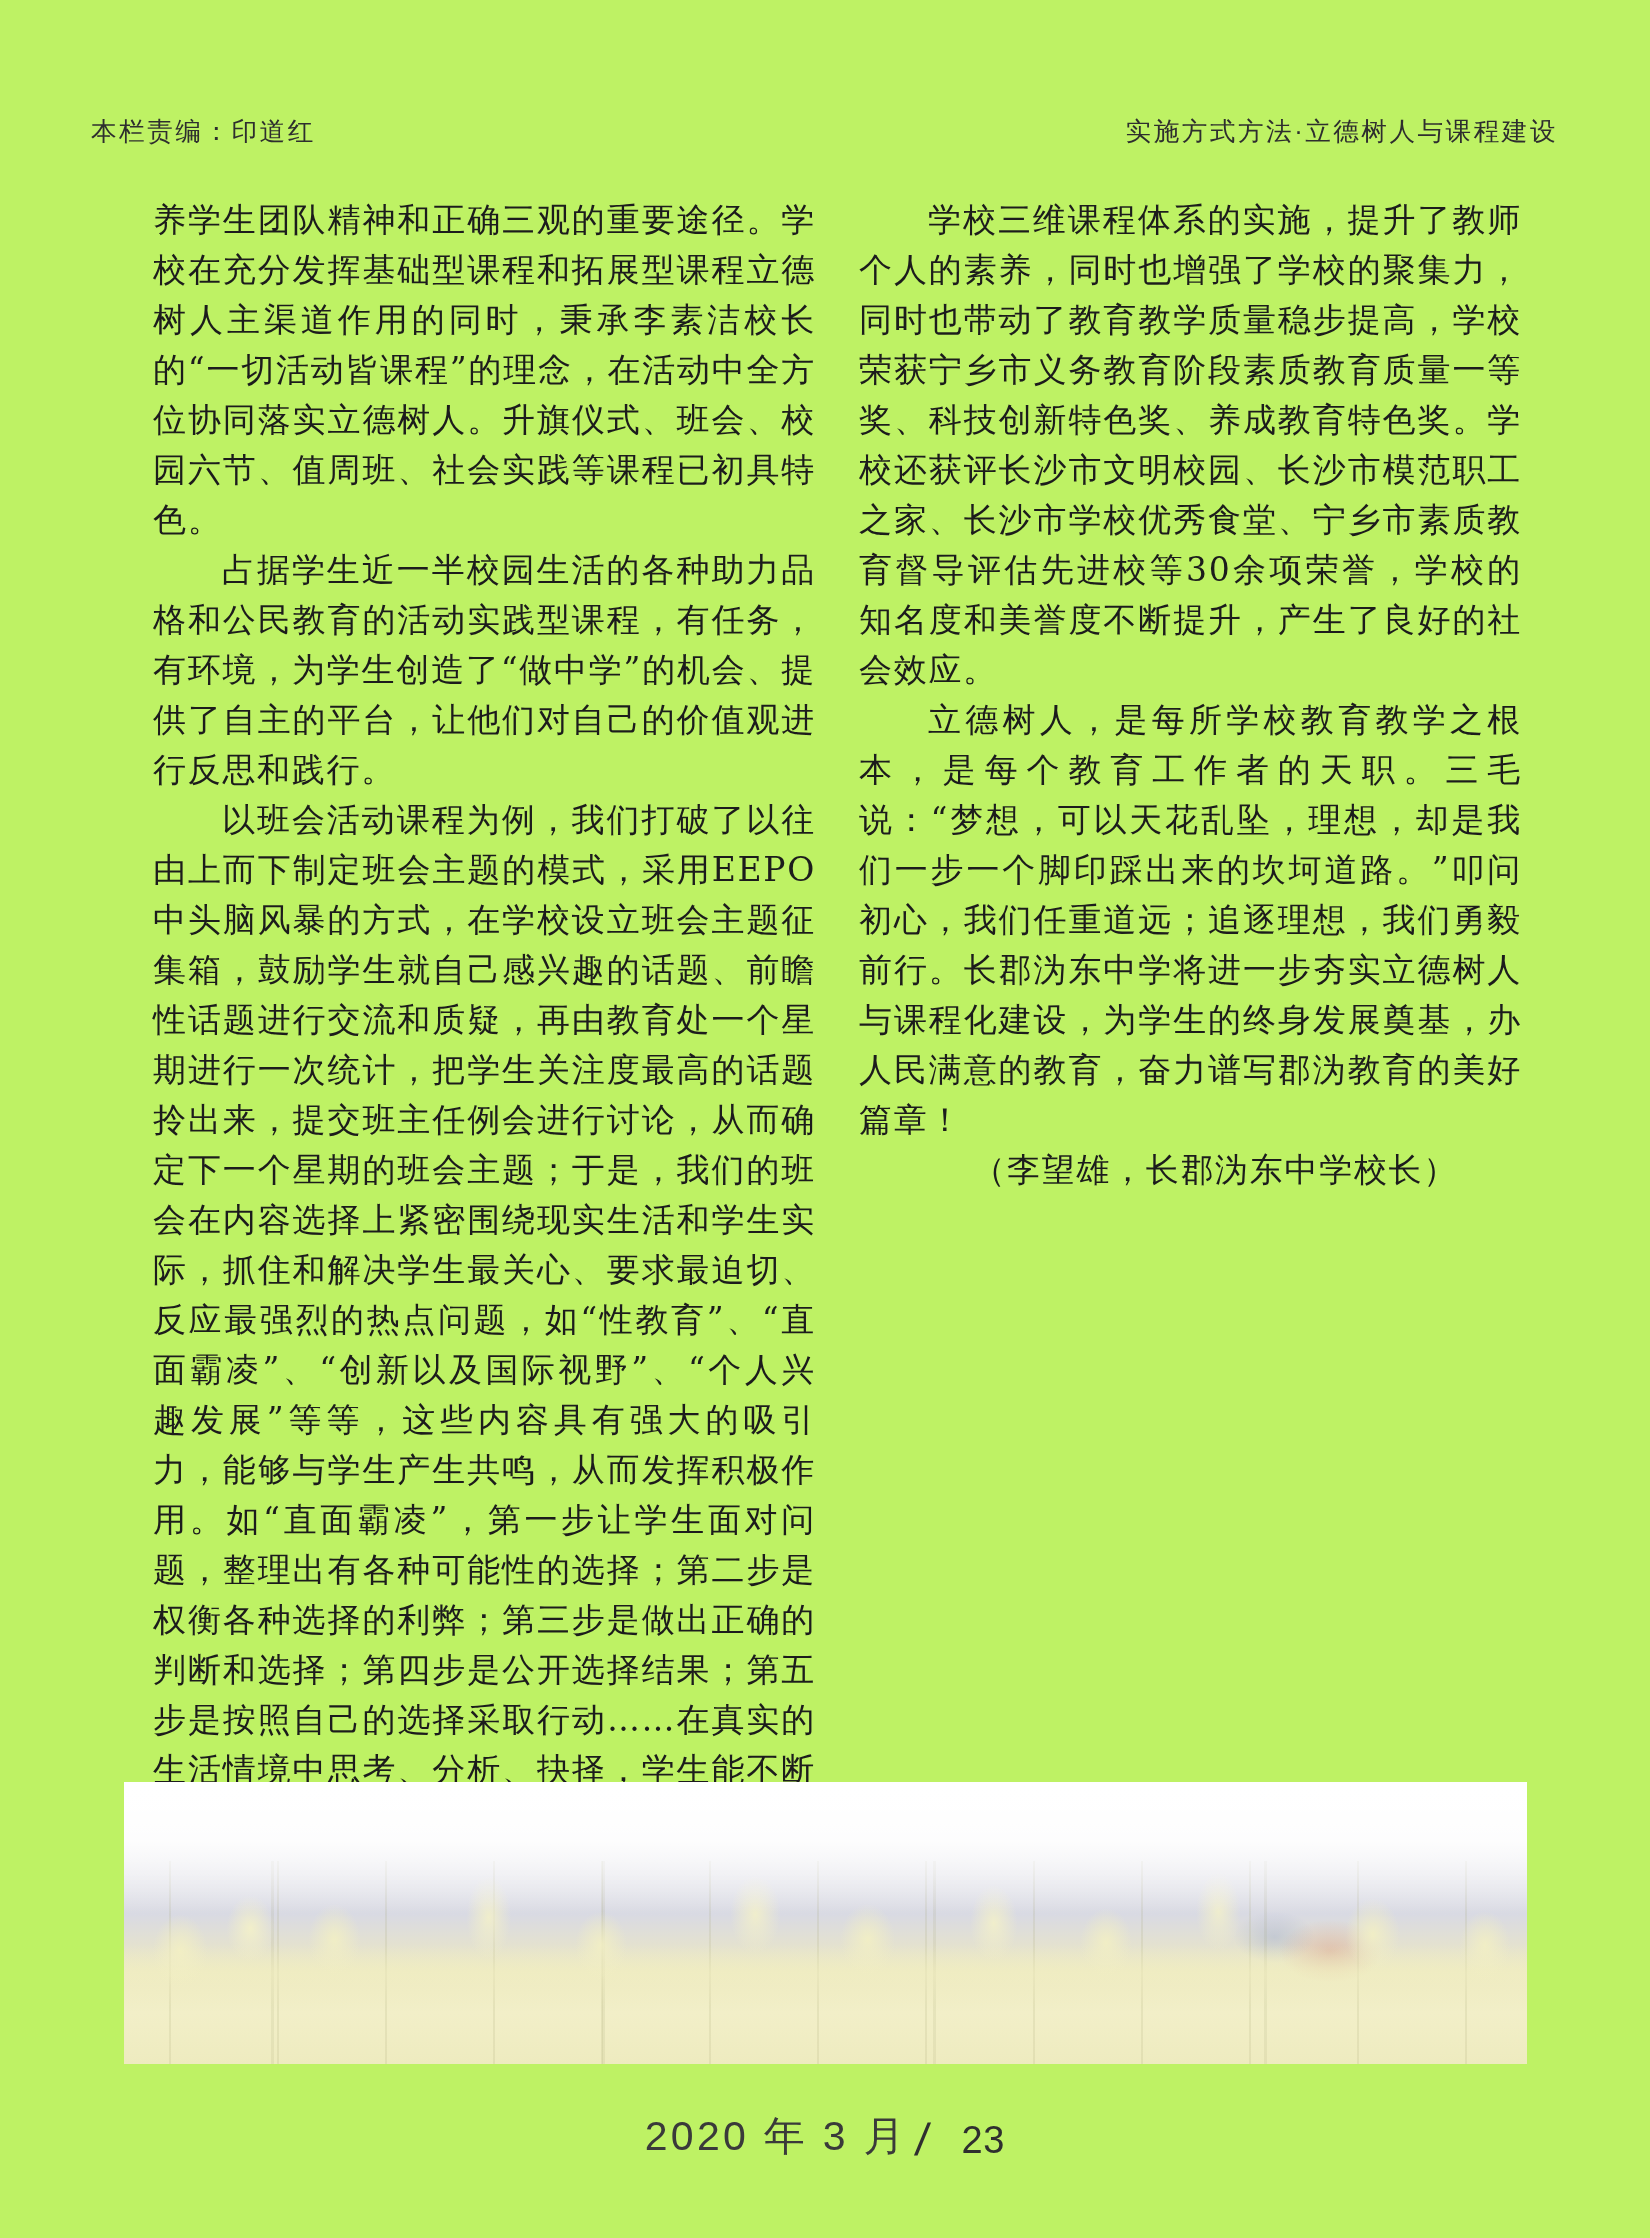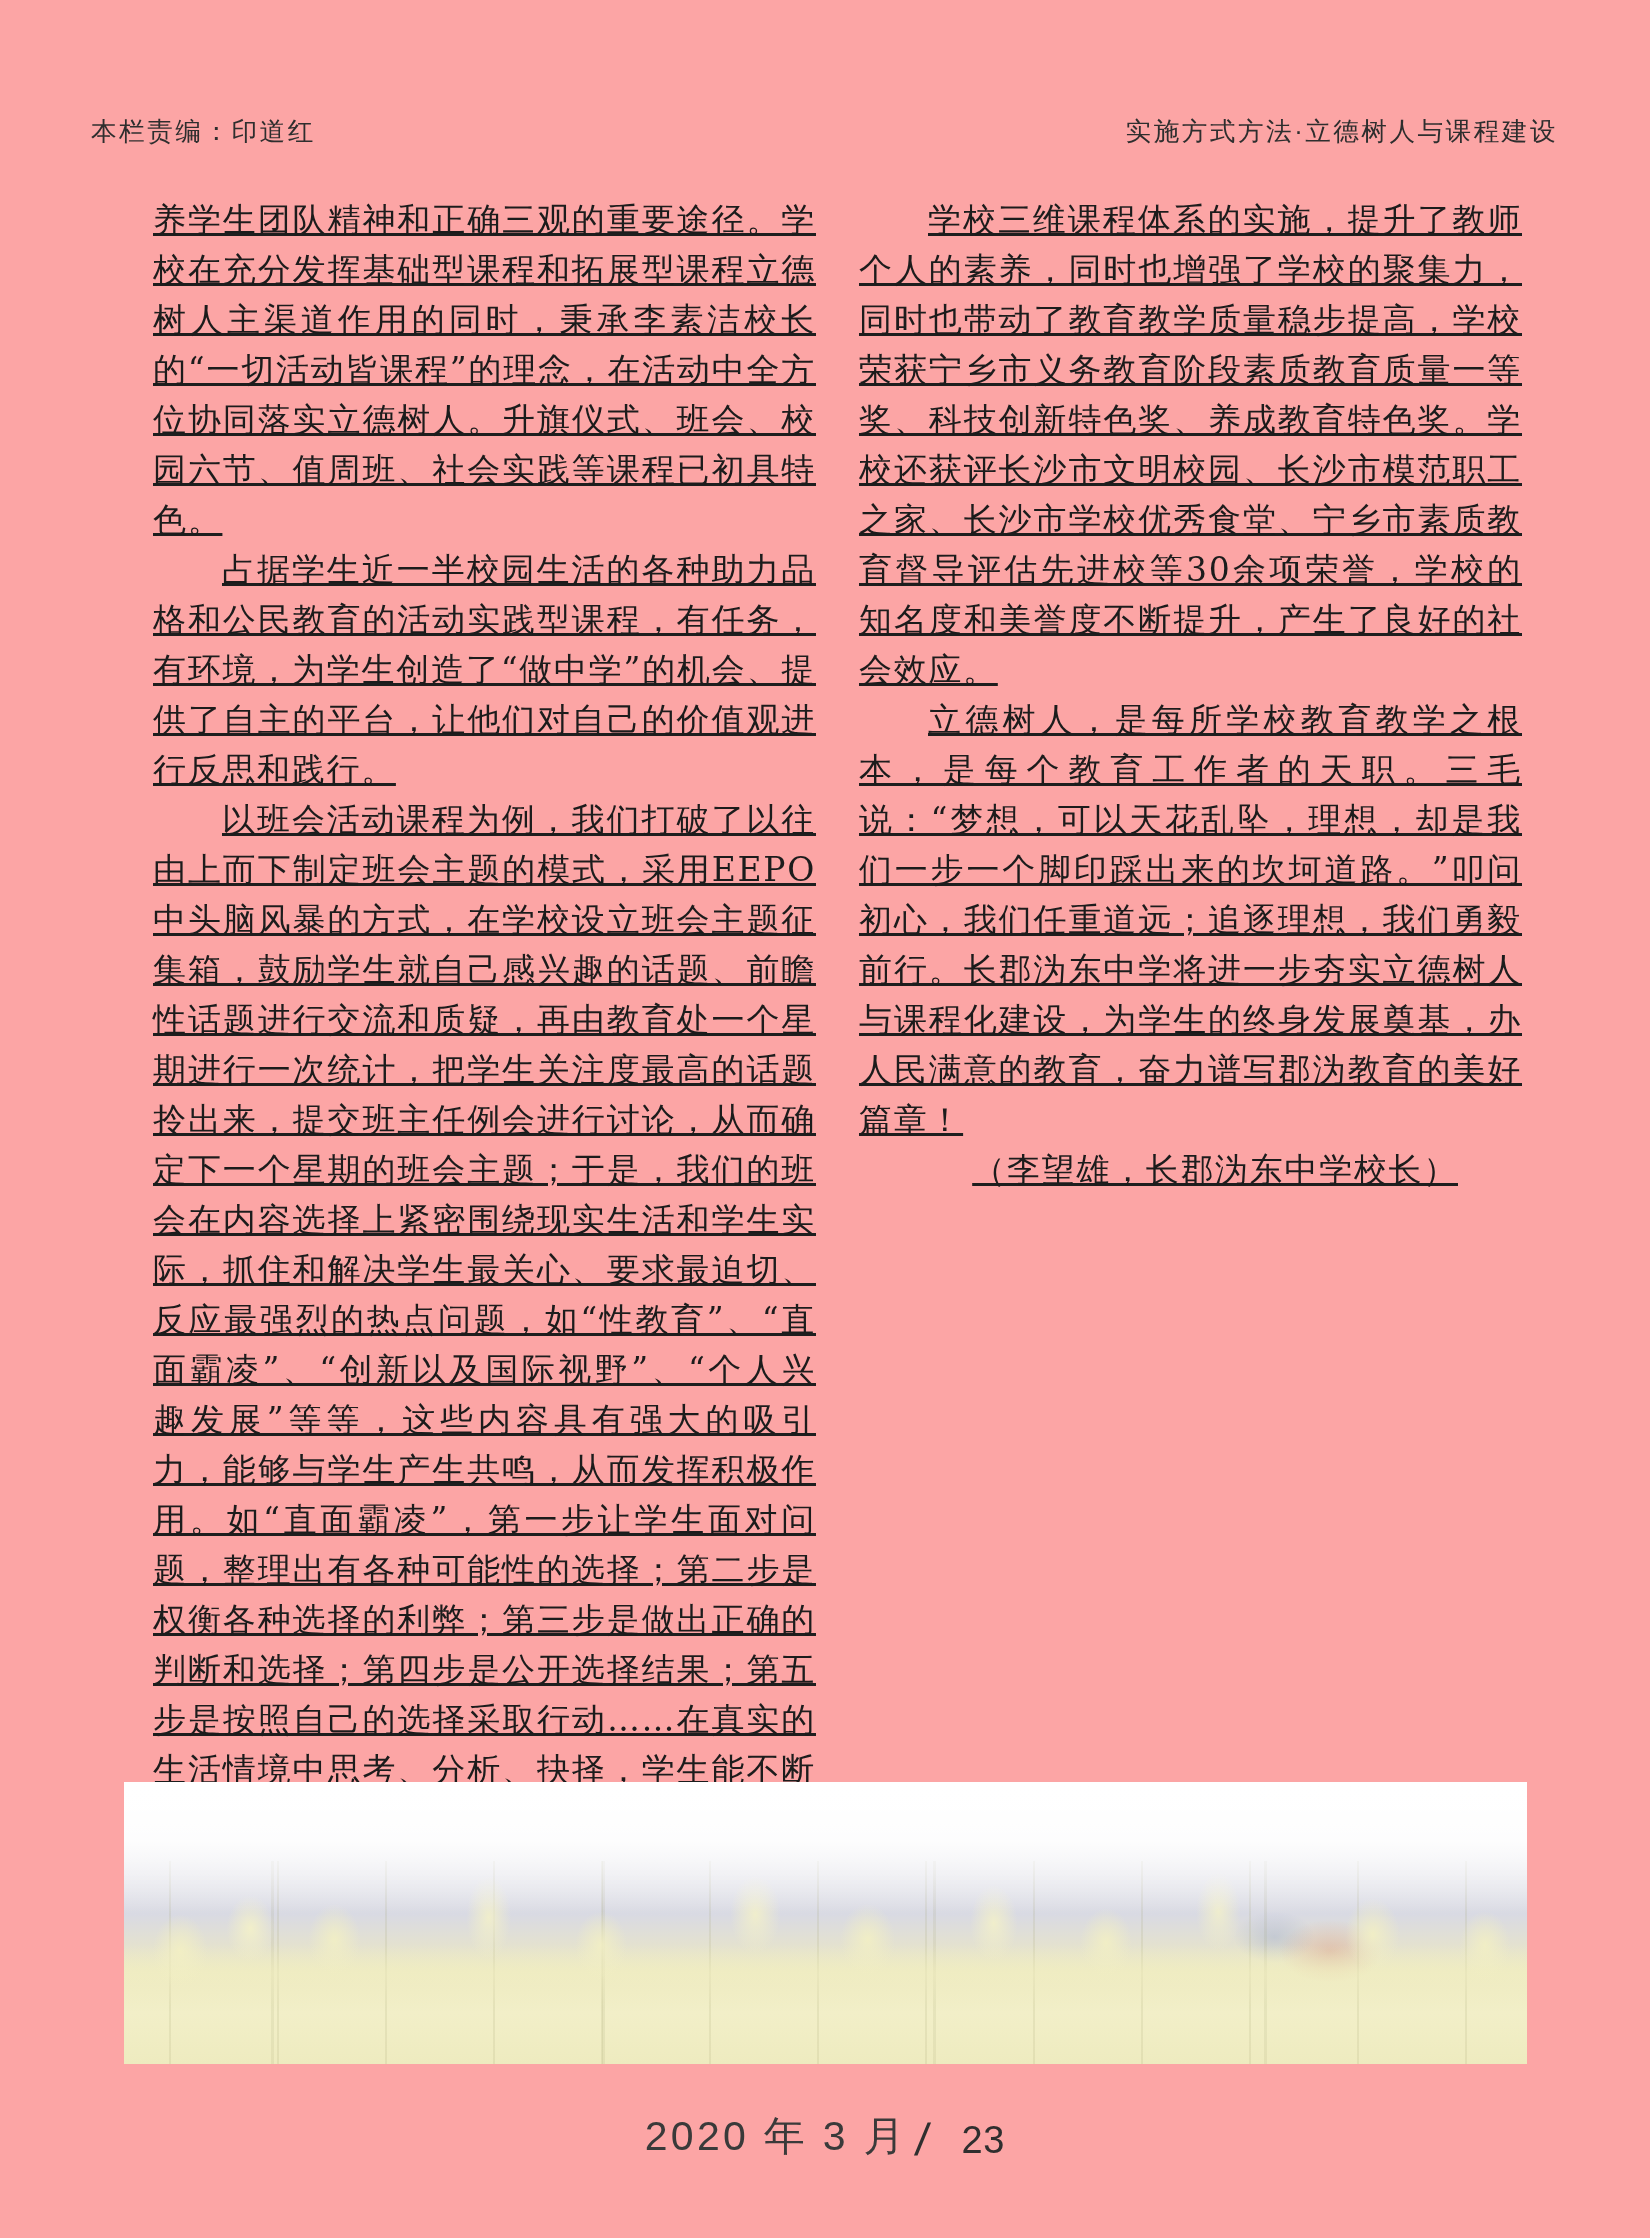--- a/index.html
+++ b/index.html
@@ -4,21 +4,21 @@
 <style>
   html, body {
     margin: 0;
     padding: 0;
     background: #ffffff;
   }
   .page {
     position: relative;
     width: 1650px;
     height: 2239px;
-    background: #fca5a5;
+    background: #bef264;
     overflow: hidden;
     font-family: "DejaVu Serif", "Liberation Serif", serif;
     color: #1e1e1e;
   }
 
   
   .header {
     position: absolute;
     top: 114px;
     left: 91px;
@@ -37,21 +37,20 @@
     position: absolute;
     top: 195px;
     left: 153px;
     width: 1370px;
     display: flex;
     gap: 43px;
   }
   .col {
     width: 663px;
     flex: 0 0 663px;
-    text-decoration: underline;
   }
   .para {
     margin: 0;
     font-size: 33px;
     line-height: 50px;
     letter-spacing: 1.7px;
     text-align: justify;
     color: #1c1c1c;
   }
   .para.indent { text-indent: 69px; }

